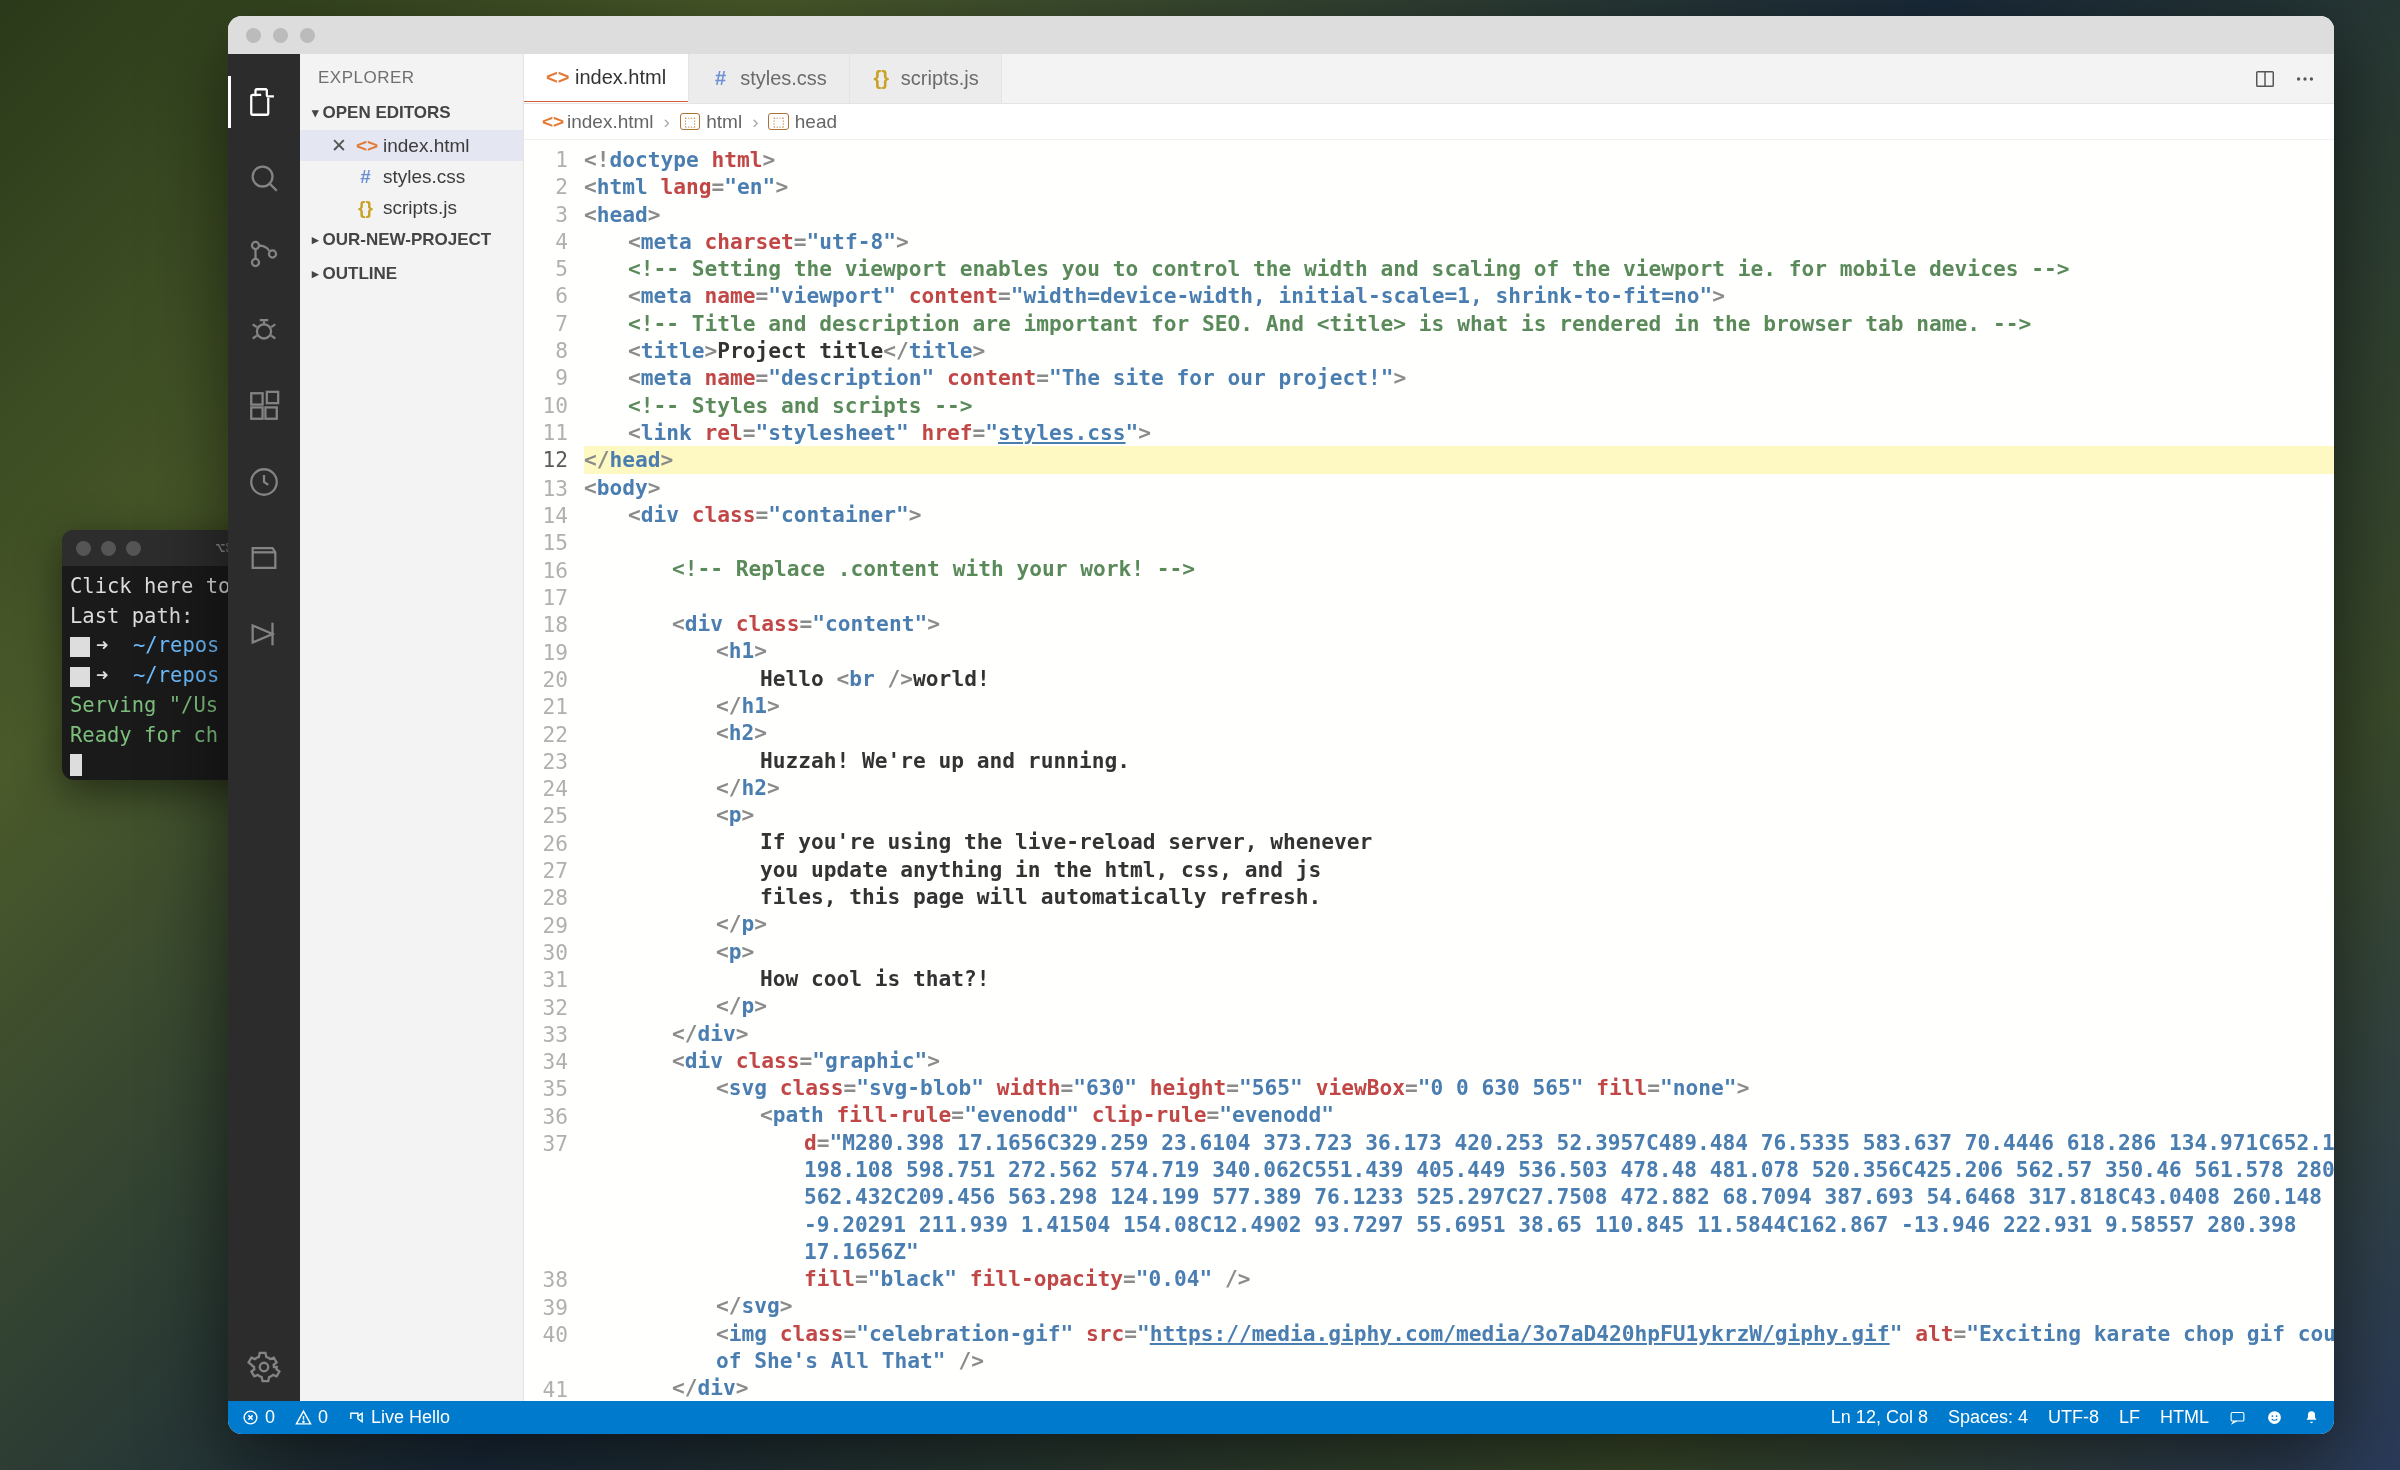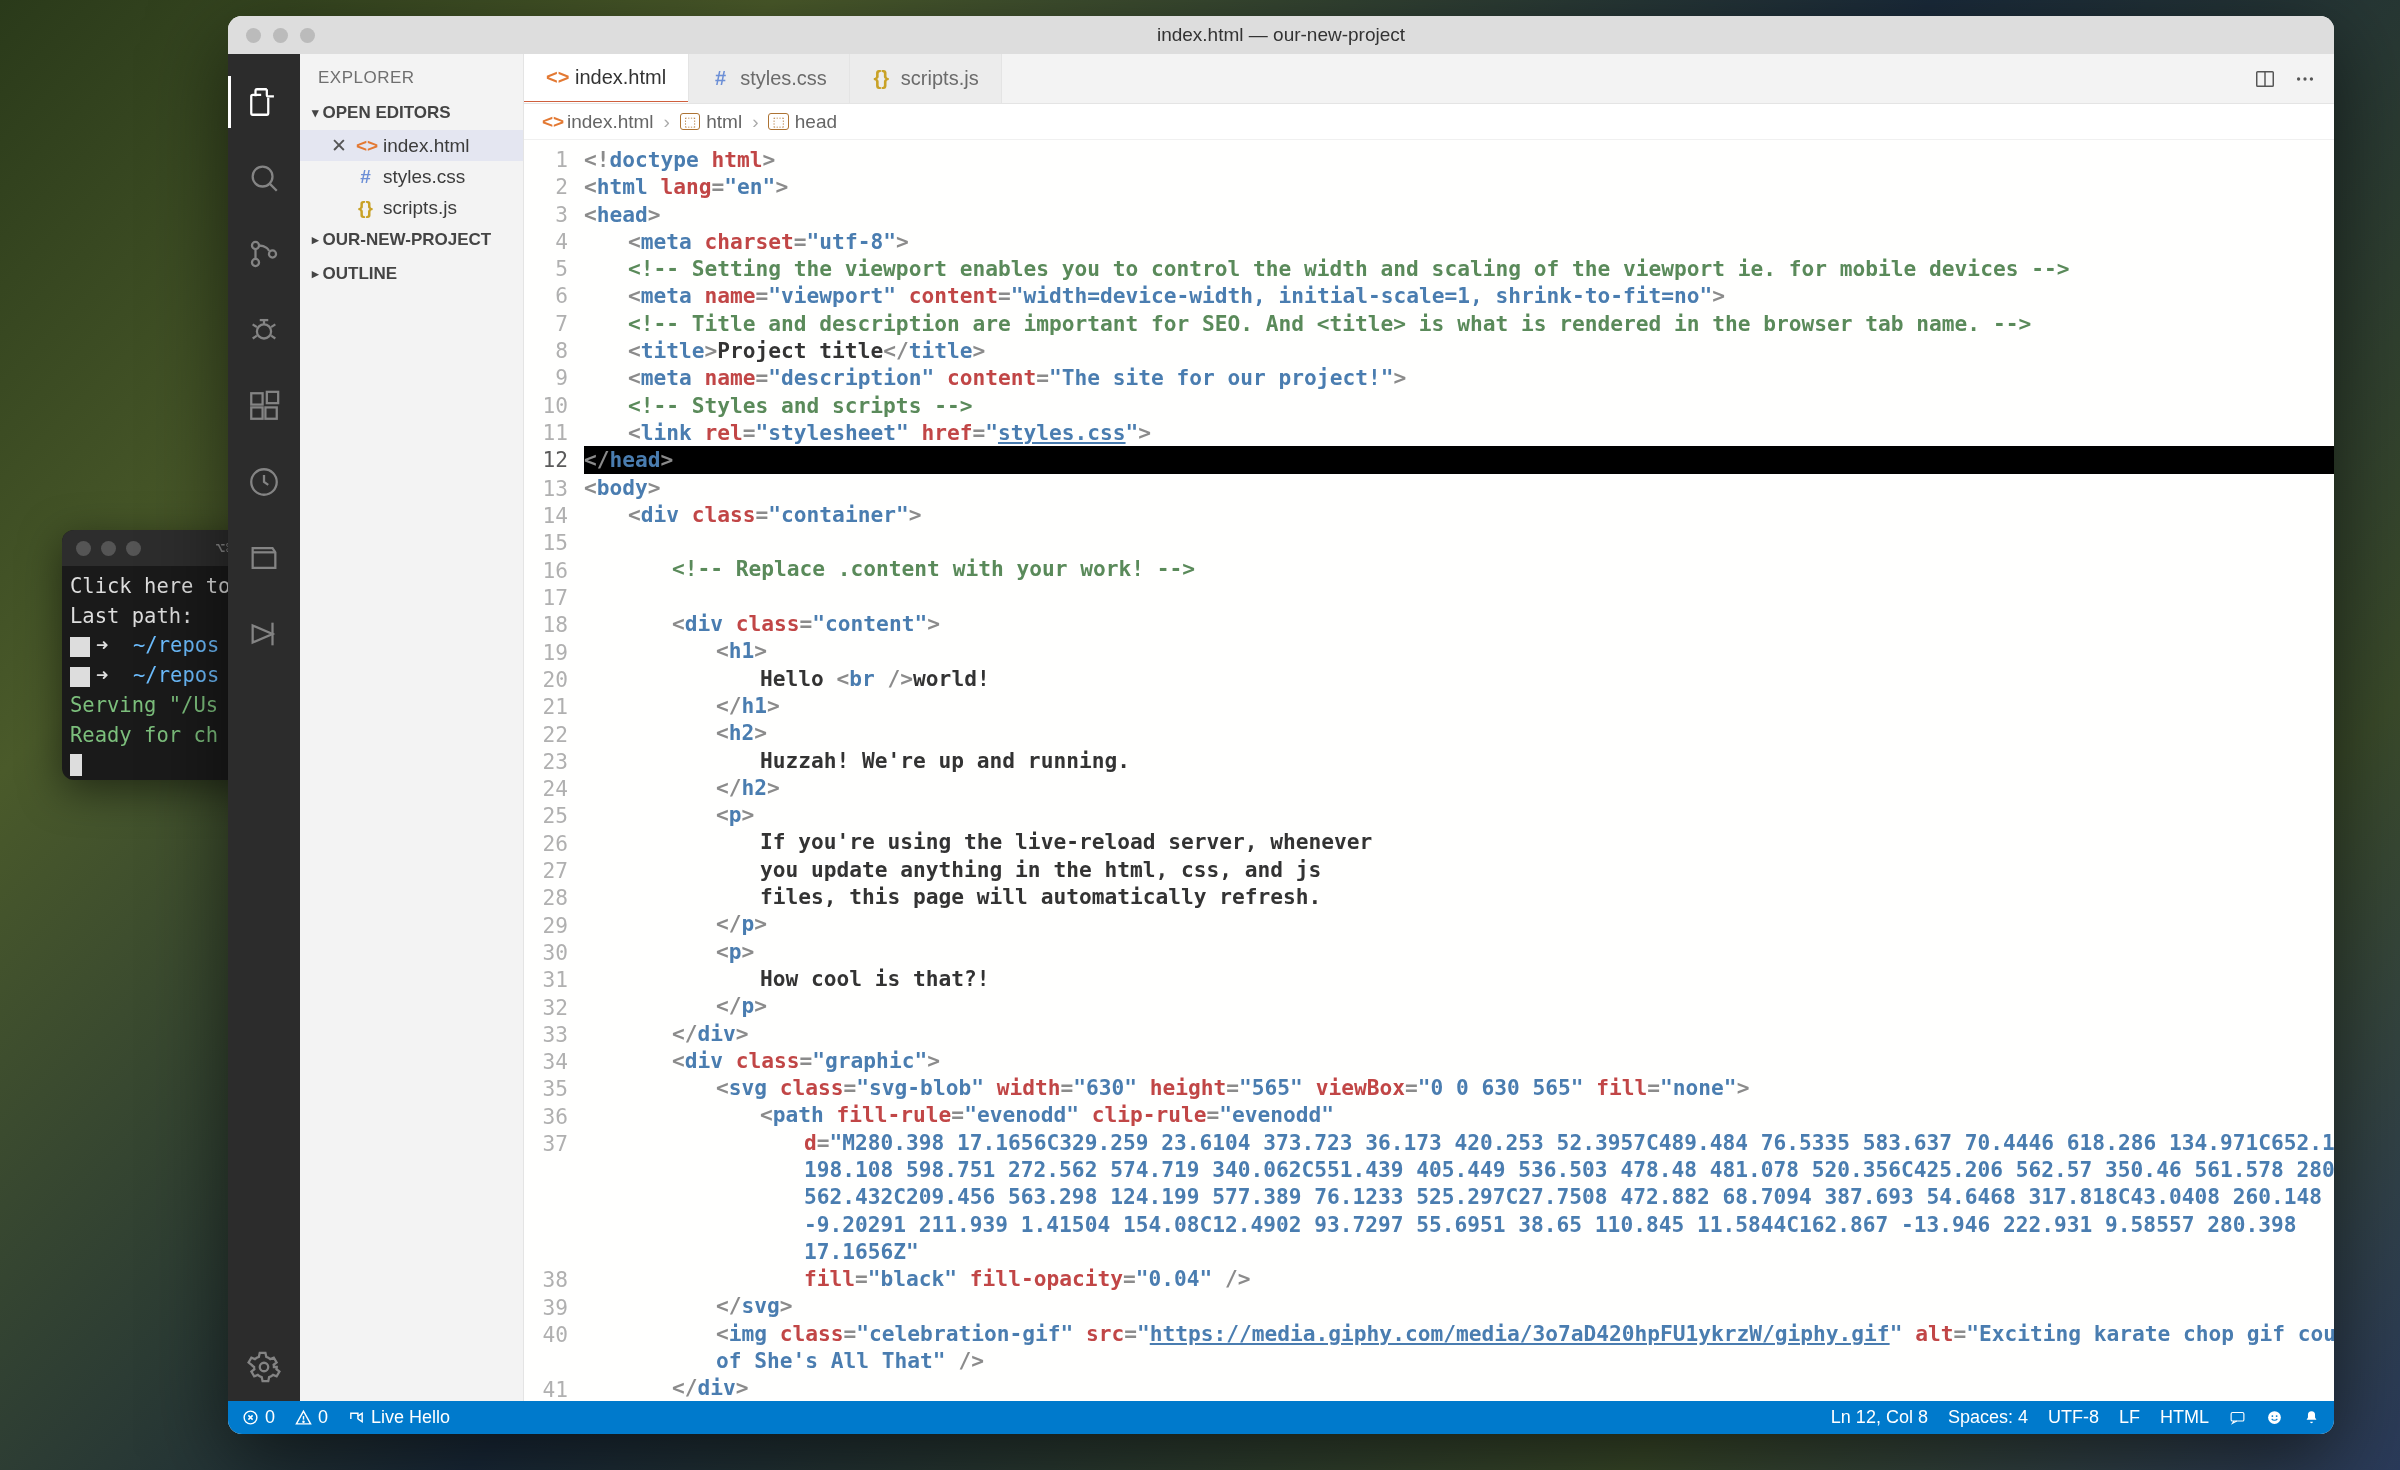--- a/index.html
+++ b/index.html
@@ -70,21 +70,21 @@
   .bc-item{display:flex;gap:6px;align-items:center;}
   .bc-sep{color:#aaa;}
   .sym{display:inline-flex;border:1.6px solid #aD7333;color:#aD7333;border-radius:3px;font-size:13px;padding:0 3px;align-items:center;height:17px;}
 
   .editor{flex:1;display:flex;font-family:Menlo,Consolas,monospace;font-size:21.2px;line-height:27.3px;background:#fffffe;overflow:hidden;position:relative;}
   .gutter{width:58px;text-align:right;color:#b0b0b0;padding:6px 14px 0 0;user-select:none;}
   .gutter div{height:27.3px;}
   .gutter div.cur{background:none;color:#5a5a5a;width:auto;}
   .code{flex:1;padding:6px 0 0 2px;white-space:pre;overflow:hidden;font-weight:bold;}
   .code .ln{height:27.3px;}
-  .code .ln.hl{background:#000000;}
+  .code .ln.hl{background:#fef9c3;}
 
   
   .t-p{color:#8b8b8b;} 
   .t-tag{color:#4a7db0;}
   .t-doctype{color:#4a7db0;}
   .t-attr{color:#c14646;}
   .t-str{color:#4a7db0;}
   .t-com{color:#5a8a5a;font-style:normal;}
   .t-txt{color:#333;}
   .t-link{color:#4a7db0;text-decoration:underline;}
@@ -119,21 +119,20 @@
 <span class="cur"></span></div>
   </div>
 
   <div class="vscode">
     <div class="titlebar">
       <div class="dots">
         <div class="d"></div>
         <div class="d"></div>
         <div class="d"></div>
       </div>
-      <div class="title">index.html — our-new-project</div>
     </div>
 
     <div class="main">
       <div class="activitybar">
         <div class="ic active">
             <svg viewBox="0 0 24 24" fill="none" stroke="currentColor" stroke-width="1.6">
               <path d="M14 3H7a1 1 0 0 0-1 1v4"></path>
               <path d="M10 7H4a1 1 0 0 0-1 1v12a1 1 0 0 0 1 1h10a1 1 0 0 0 1-1V9"></path>
               <path d="M14 3v4a1 1 0 0 0 1 1h4"></path>
             </svg>

